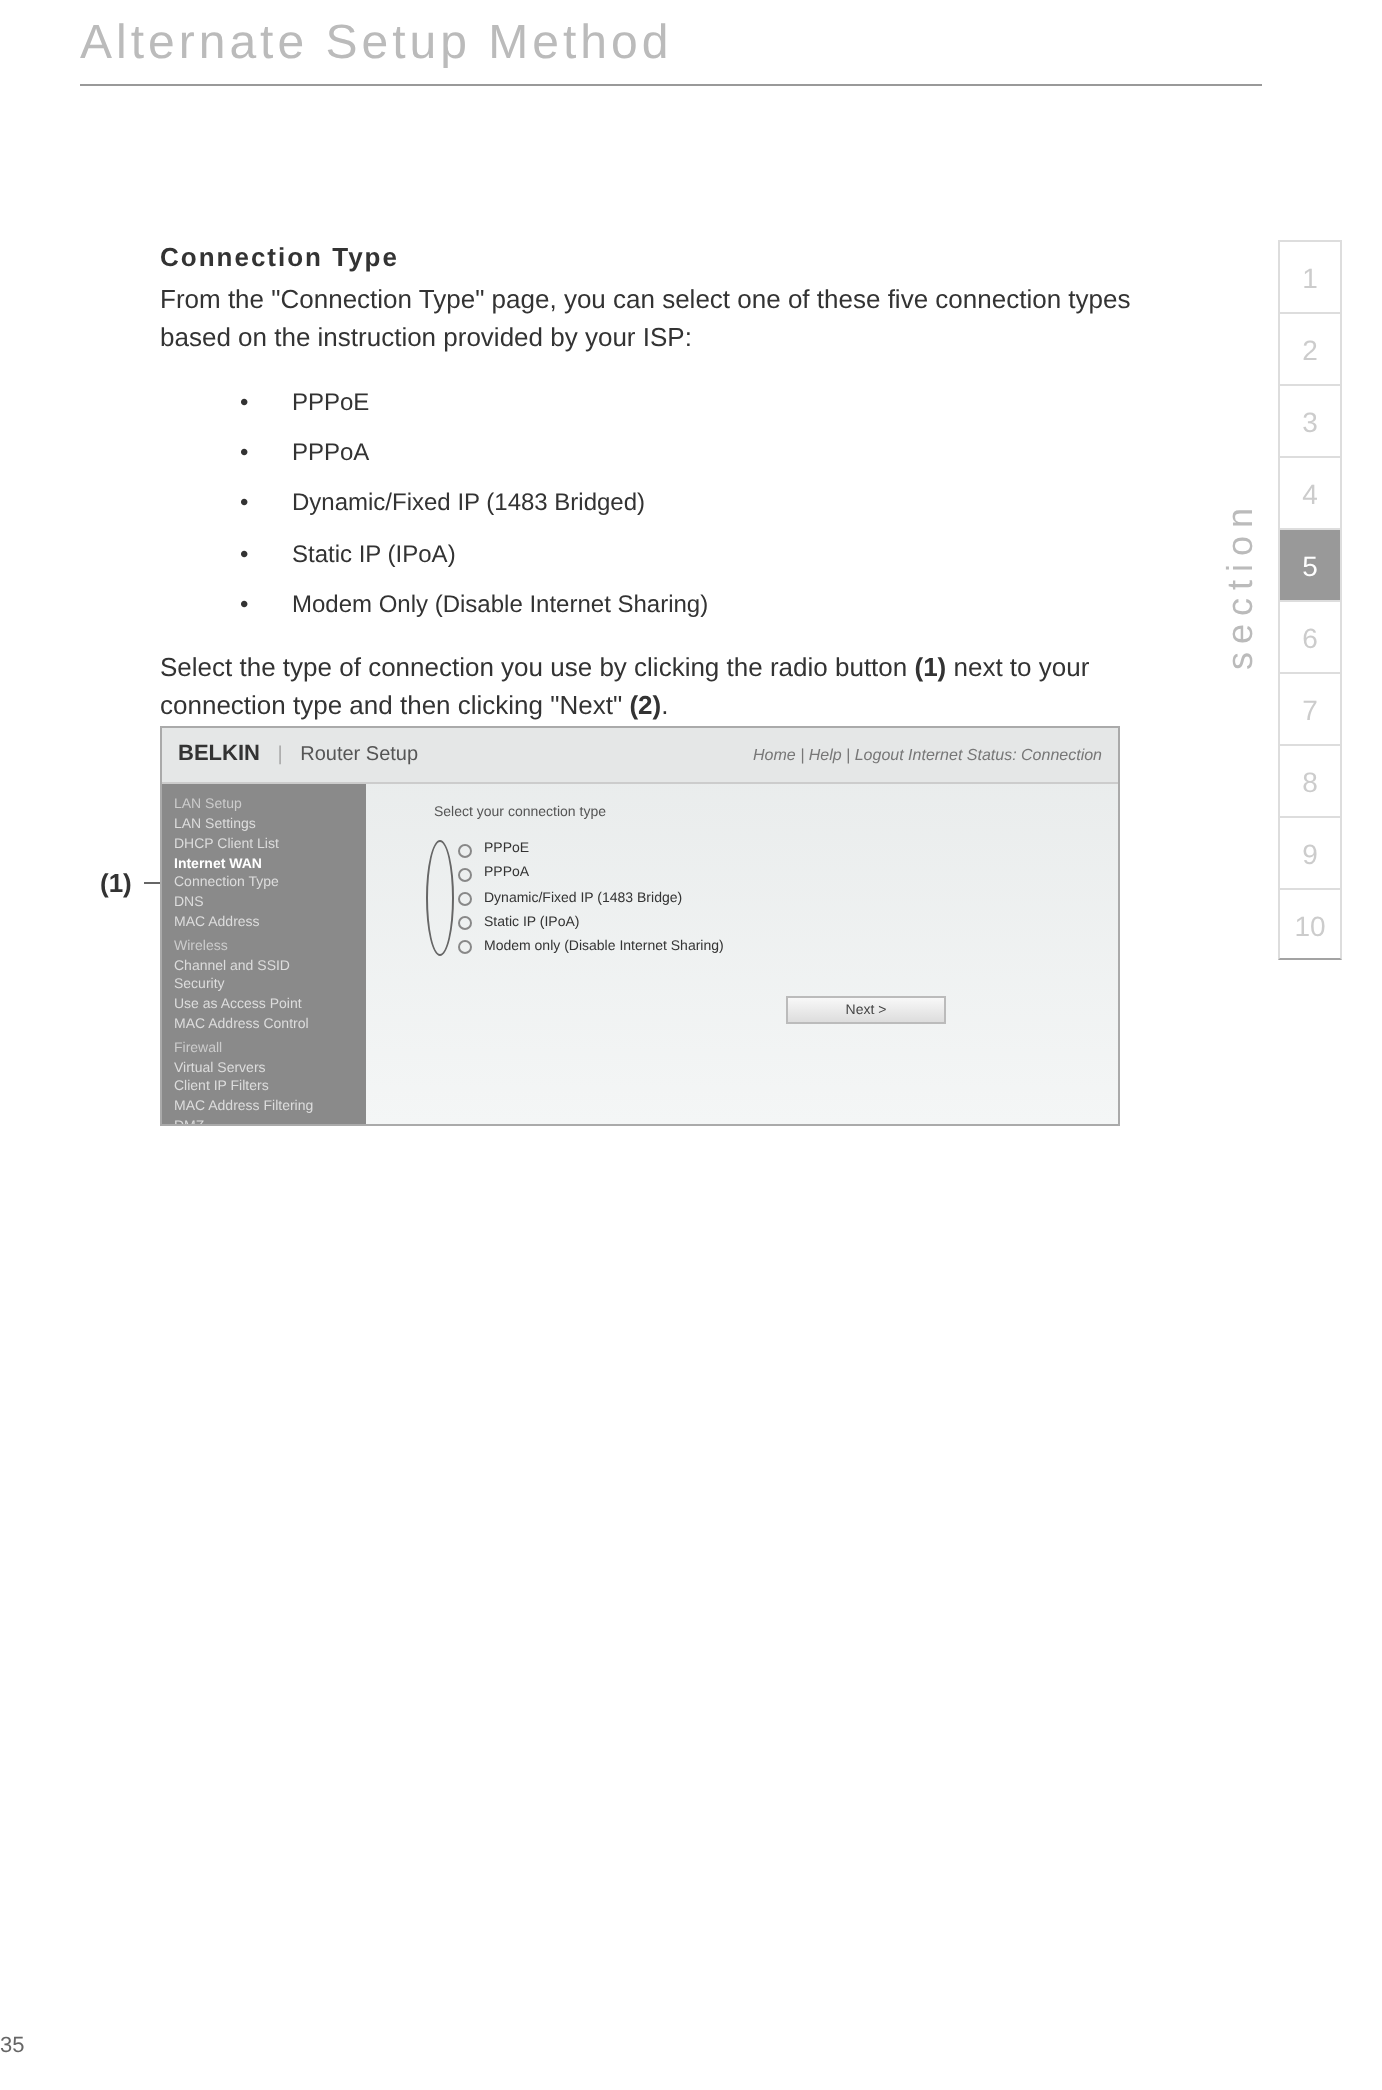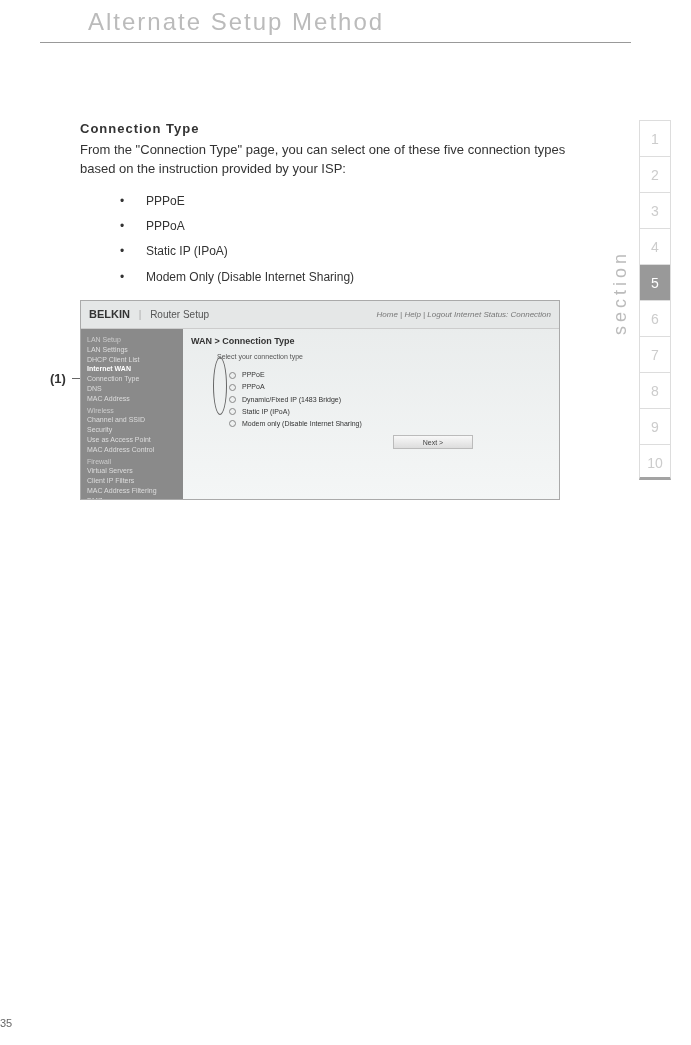--- a/index.html
+++ b/index.html
@@ -1,31 +1,31 @@
 <!DOCTYPE html>
 <html><head>
 <meta charset="utf-8">
 <style>
 * { margin: 0; padding: 0; box-sizing: border-box; }
 body { font-family: Arial, Helvetica, sans-serif; width: 691px; height: 1045px; position: relative; background: #fff; color: #444; }
-.page-title { font-size: 24px; color: #bbb; font-weight: 400; letter-spacing: 2px; position: absolute; top: 8px; left: 40px; margin-left: 48px; }
+.page-title { font-size: 24px; color: #bbb; font-weight: 400; letter-spacing: 2px; position: absolute; top: 8px; left: 40px; }
 .title-rule { position: absolute; top: 42px; left: 40px; right: 60px; height: 1px; background: #999; }
 .content { position: absolute; top: 120px; left: 80px; width: 490px; font-size: 13px; line-height: 1.45; color: #333; }
 .heading { font-weight: 700; letter-spacing: 1px; margin-bottom: 2px; font-size: 13px; }
 .para { }
 .bullets { margin: 14px 0 14px 40px; }
 .bullets li { list-style: none; margin-bottom: 8px; font-size: 12px; }
 .bullets li::before { content: "•"; display: inline-block; width: 26px; }
 .bold { font-weight: 700; }
 .section-tabs { position: absolute; right: 20px; top: 120px; width: 32px; }
 .tab { width: 32px; height: 36px; border: 1px solid #ddd; text-align: center; line-height: 36px; font-size: 14px; color: #ccc; border-bottom: none; }
-.tab:last-child { border-bottom: 3px solid #a3a3a3; }
+.tab:last-child { border-bottom: 1px solid #a3a3a3; }
 .tab.active { background: #999; color: #fff; }
 .section-label { position: absolute; right: 60px; top: 250px; color: #bbb; font-size: 18px; letter-spacing: 4px; writing-mode: vertical-lr; transform: rotate(180deg); }
-.screenshot { margin-top: 14px; border: 1px solid #aaa; width: 480px; height: 200px; position: relative; background: linear-gradient(#e8ebeb,#f4f6f6); overflow: hidden; }
+.screenshot { border: 1px solid #aaa; width: 480px; height: 200px; position: relative; background: linear-gradient(#e8ebeb,#f4f6f6); overflow: hidden; }
 .ss-header { height: 28px; background: #e5e7e7; border-bottom: 1px solid #ccc; padding: 5px 8px; font-size: 10px; color: #555; display: flex; align-items: center; justify-content: space-between; }
 .ss-logo { font-weight: 700; color: #333; font-size: 11px; }
 .ss-sep { color: #aaa; margin: 0 6px; }
 .ss-title { color: #555; }
 .ss-meta { font-size: 8px; color: #777; font-style: italic; }
 .ss-body { display: flex; height: 172px; }
 .ss-side { width: 102px; background: #8a8a8a; font-size: 7px; color: #ddd; padding: 4px 6px; line-height: 1.4; }
 .ss-side .hi { color: #fff; font-weight: 700; }
 .ss-side .grp { color: #ccc; font-size: 7px; margin-top: 2px; }
 .ss-main { flex: 1; padding: 6px 8px; position: relative; }
@@ -48,23 +48,27 @@
 <div class="title-rule"></div>
 
 <div class="content">
   <div class="heading">Connection Type</div>
   <div class="para">
     <span>From the "Connection Type" page, you can select one of these five </span><span>connection types based on the instruction provided by your ISP:</span>
   </div>
   <ul class="bullets">
     <li>PPPoE</li>
     <li>PPPoA</li>
+    <li>Dynamic/Fixed IP (1483 Bridged)</li>
     <li>Static IP (IPoA)</li>
     <li>Modem Only (Disable Internet Sharing)</li>
   </ul>
+  <div class="para">
+    <span>Select the type of connection you use by clicking the radio button </span><span class="bold">(1)</span><span> next to your connection type and then clicking "Next" </span><span class="bold">(2)</span><span>.</span>
+  </div>
 
   <div style="position:relative;">
     <div class="callout-label" style="top:70px; left:-30px;">(1)</div>
     <div class="callout-line" style="top:78px; left:-8px; width:32px;"></div>
 
     <div class="screenshot">
       <div class="ss-header">
         <div>
           <span class="ss-logo">BELKIN</span>
           <span class="ss-sep">|</span>
@@ -87,21 +91,20 @@
           <div>Use as Access Point</div>
           <div>MAC Address Control</div>
           <div class="grp">Firewall</div>
           <div>Virtual Servers</div>
           <div>Client IP Filters</div>
           <div>MAC Address Filtering</div>
           <div>DMZ</div>
 
         </div>
         <div class="ss-main">
-          <div class="ss-breadcrumb">WAN &gt; Connection Type</div>
           <div class="ss-sub">Select your connection type</div>
           <div class="ss-opts">
             <div class="ss-opt">
                 <span class="ss-radio"></span>
                 <span>PPPoE</span>
               </div>
             <div class="ss-opt">
                 <span class="ss-radio"></span>
                 <span>PPPoA</span>
               </div>

